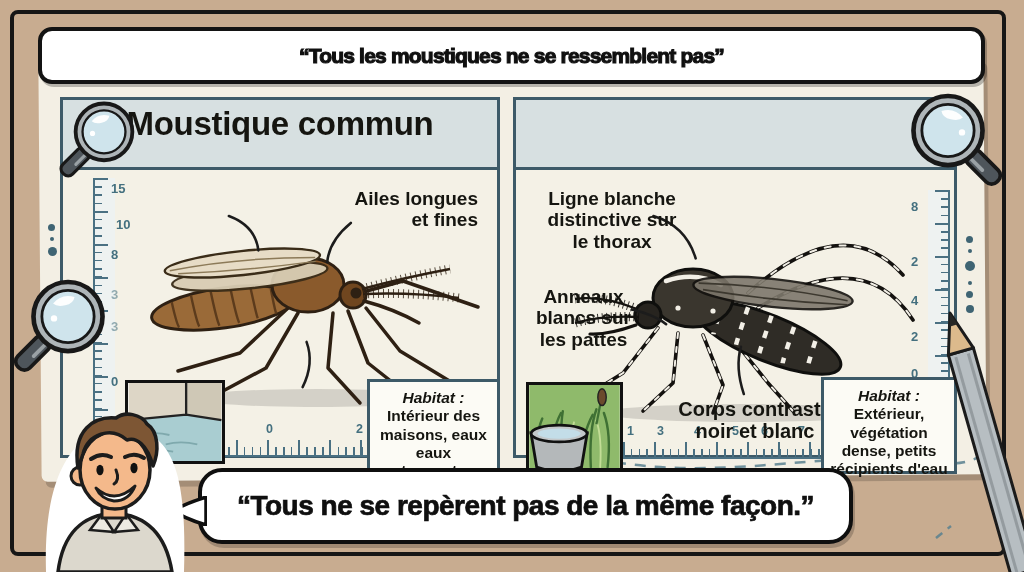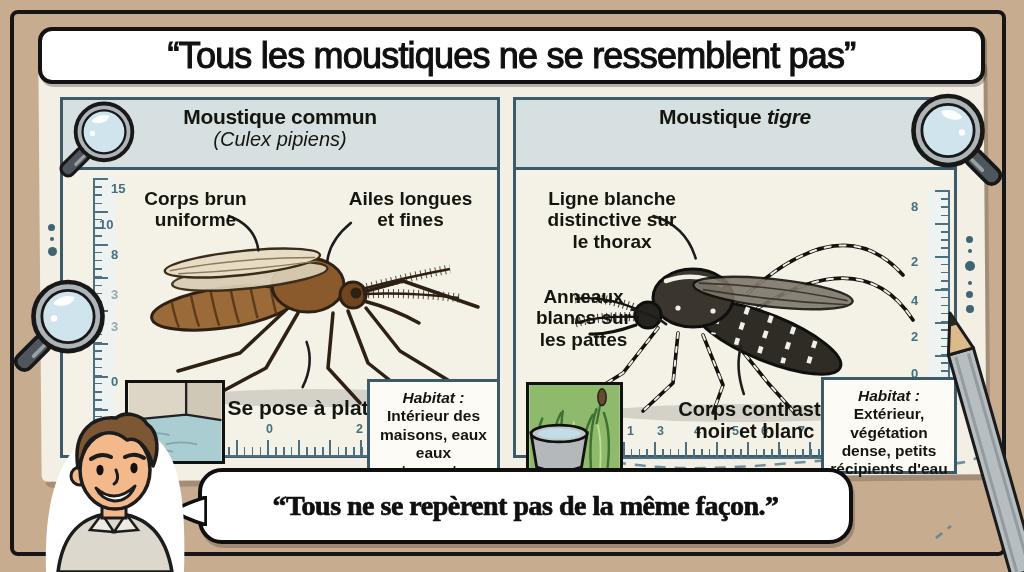--- a/index.html
+++ b/index.html
@@ -6,28 +6,28 @@
   .stage{position:relative;width:1024px;height:572px;background:#c8ac90;overflow:hidden;
          font-family:"Liberation Sans",sans-serif;color:#151510;}
   .frame{position:absolute;left:10px;top:10px;width:996px;height:546px;border:4px solid #161616;
          border-radius:8px;z-index:1;box-sizing:border-box;}
   .card{position:absolute;left:40px;top:60px;width:945px;height:418px;background:#f3efe4;
         border-radius:6px;transform:rotate(-0.45deg);box-shadow:4px 6px 0 rgba(0,0,0,0.18);z-index:2;}
   .edge-dashes{position:absolute;left:600px;top:438px;width:400px;height:130px;z-index:4;}
   .banner{position:absolute;left:38px;top:27px;width:947px;height:57px;background:#ffffff;
           border:4px solid #131313;border-radius:14px;display:flex;align-items:center;justify-content:center;
           z-index:15;box-sizing:border-box;box-shadow:2px 3px 0 rgba(0,0,0,0.25);}
-  .banner span{font-size:36px;font-weight:normal;letter-spacing:-0.8px;color:#101010;-webkit-text-stroke:1.1px #101010;}
+  .banner span{font-size:21px;font-weight:bold;letter-spacing:-0.8px;color:#101010;-webkit-text-stroke:1.1px #101010;}
   .panel{position:absolute;top:97px;height:361px;border:3px solid #3d5a68;background:#f4f1e6;z-index:10;
          box-sizing:border-box;overflow:visible;}
   .panel.left{left:60px;width:440px;}
   .panel.right{left:513px;width:444px;}
   .panel-header{height:70px;background:#d7e0e1;border-bottom:3px solid #3d5a68;text-align:center;
                 padding-top:5px;box-sizing:border-box;}
-  .p-title{font-size:21px;font-weight:bold;line-height:1.15;letter-spacing:-0.3px;}
+  .p-title{font-size:33px;font-weight:bold;line-height:1.15;letter-spacing:-0.3px;}
   .p-title .em{font-style:italic;}
   .p-sub{font-size:20px;font-style:italic;line-height:1.05;}
   .note{position:absolute;font-weight:600;text-align:center;line-height:1.12;font-size:19px;z-index:12;}
   .pointers{position:absolute;left:0;top:0;width:100%;height:100%;z-index:11;pointer-events:none;}
   .mosq{position:absolute;z-index:9;}
   .vruler{position:absolute;width:20px;background-color:#eef2f1;
           background-image:repeating-linear-gradient(to bottom,#4a7082 0 2px,transparent 2px 33px),
                            repeating-linear-gradient(to bottom,#4a7082 0 1.5px,transparent 1.5px 8.2px);
           background-size:13px 100%,7px 100%;background-repeat:no-repeat;border-left:2.5px solid #4a7082;}
   .vruler.right-side{border-left:none;border-right:2.5px solid #4a7082;background-position:right top,right top;}
@@ -42,21 +42,21 @@
   .habitat{position:absolute;background:#fcfbf5;border:3px solid #3d5a68;padding:7px 5px;text-align:center;
            font-size:15.5px;line-height:1.18;z-index:13;box-sizing:border-box;}
   .habitat .hl{font-weight:bold;display:block;font-style:italic;}
   .habitat .ht{font-weight:600;}
   .mag{position:absolute;z-index:25;}
   .dot{position:absolute;border-radius:50%;background:#3f6473;z-index:20;}
   .pencil{position:absolute;left:893px;top:300px;width:131px;height:272px;z-index:26;}
   .bubble{position:absolute;left:198px;top:468px;width:655px;height:76px;background:#ffffff;
           border:4px solid #0f0f0f;border-radius:24px;display:flex;align-items:center;justify-content:center;
           z-index:30;box-sizing:border-box;box-shadow:2px 4px 0 rgba(0,0,0,0.2);}
-  .bubble span{font-size:28px;font-weight:bold;letter-spacing:-0.5px;color:#0f0f0f;font-family:Liberation Serif, serif;-webkit-text-stroke:0.7px #0f0f0f;}
+  .bubble span{font-size:28px;font-weight:bold;letter-spacing:-0.5px;color:#0f0f0f;-webkit-text-stroke:0.7px #0f0f0f;}
   .tail{position:absolute;left:-29px;top:24px;width:34px;height:30px;}
   .man{position:absolute;left:28px;top:404px;width:172px;height:168px;z-index:40;}
 </style>
 </head>
 <body>
 
 <svg width="0" height="0" style="position:absolute">
   <defs>
     <symbol id="mag" viewBox="0 0 120 120">
       <g transform="rotate(135 60 52)">
@@ -81,47 +81,44 @@
     <path d="M336,100 l15,-12" fill="none" stroke="#58808f" stroke-width="2.5" stroke-dasharray="8 7" opacity="0.85"></path>
   </svg>
 
   <div class="banner">
     <span>“Tous les moustiques ne se ressemblent pas”</span>
   </div>
 
   <div class="panel left">
     <div class="panel-header">
       <div class="p-title">Moustique commun</div>
-      <div class="p-sub">(Culex pipiens)</div>
     </div>
 
     <div class="vruler" style="left:30px;top:78px;height:268px;">
       <span class="vlab" style="left:16px;top:3px">15</span>
-      <span class="vlab" style="left:4px;top:39px">10</span>
+      <span class="vlab" style="left:21px;top:39px">10</span>
       <span class="vlab" style="left:16px;top:69px">8</span>
       <span class="vlab" style="left:16px;top:109px;opacity:.55">3</span>
       <span class="vlab" style="left:16px;top:141px;opacity:.55">3</span>
       <span class="vlab" style="left:16px;top:196px">0</span>
     </div>
 
     <div class="hruler" style="left:142px;top:338px;width:225px;">
       <span class="hlab" style="left:61px">0</span>
       <span class="hlab" style="left:151px">2</span>
       <span class="hlab" style="left:189px">3</span>
     </div>
 
     <svg class="pointers" viewBox="0 0 440 361">
       <path d="M168,118 Q195,128 198,153" fill="none" stroke="#1c1c1c" stroke-width="2.6" stroke-linecap="round"></path>
       <path d="M292,125 Q270,143 268,165" fill="none" stroke="#1c1c1c" stroke-width="2.6" stroke-linecap="round"></path>
       <path d="M243,292 Q255,268 247,246" fill="none" stroke="#1c1c1c" stroke-width="2.6" stroke-linecap="round"></path>
     </svg>
 
-    <div class="note" style="left:65px;top:88px;width:135px;">Corps brun uniforme</div>
-    <div class="note" style="left:280px;top:88px;width:135px;">Ailes longues et fines</div>
-    <div class="note" style="left:155px;top:296px;width:160px;font-size:21px;">Se pose à plat</div>
+    <div class="note" style="left:280px;top:88px;width:135px;text-align:right;">Ailes longues et fines</div>
 
     <svg class="mosq" style="left:85px;top:133px;width:335px;height:175px;" viewBox="0 0 335 175">
       <ellipse cx="170" cy="165" rx="130" ry="9" fill="#000000" opacity="0.13"></ellipse>
       <g stroke="#2e2013" stroke-width="3.5" stroke-linecap="round" stroke-linejoin="round" fill="none">
         <path d="M218,75 L252,118 L318,158"></path>
         <path d="M200,78 L220,130 L268,168"></path>
         <path d="M185,80 L180,135 L212,170"></path>
         <path d="M150,80 L118,135 L62,165"></path>
         <path d="M140,75 L92,120 L30,138"></path>
         <path d="M175,70 L255,48 L330,74"></path>
@@ -156,21 +153,20 @@
     </div>
 
     <div class="habitat" style="left:304px;top:279px;width:133px;height:95px;">
       <span class="hl">Habitat :</span>
       <span class="ht">Intérieur des maisons, eaux eaux stagnantes calmes</span>
     </div>
   </div>
 
   <div class="panel right">
     <div class="panel-header">
-      <div class="p-title"><span>Moustique </span><span class="em">tigre</span></div>
     </div>
 
     <div class="vruler right-side" style="left:412px;top:90px;height:256px;">
       <span class="vlab" style="left:-17px;top:9px">8</span>
       <span class="vlab" style="left:-17px;top:64px">2</span>
       <span class="vlab" style="left:-17px;top:103px">4</span>
       <span class="vlab" style="left:-17px;top:139px">2</span>
       <span class="vlab" style="left:-17px;top:176px">0</span>
     </div>
 

